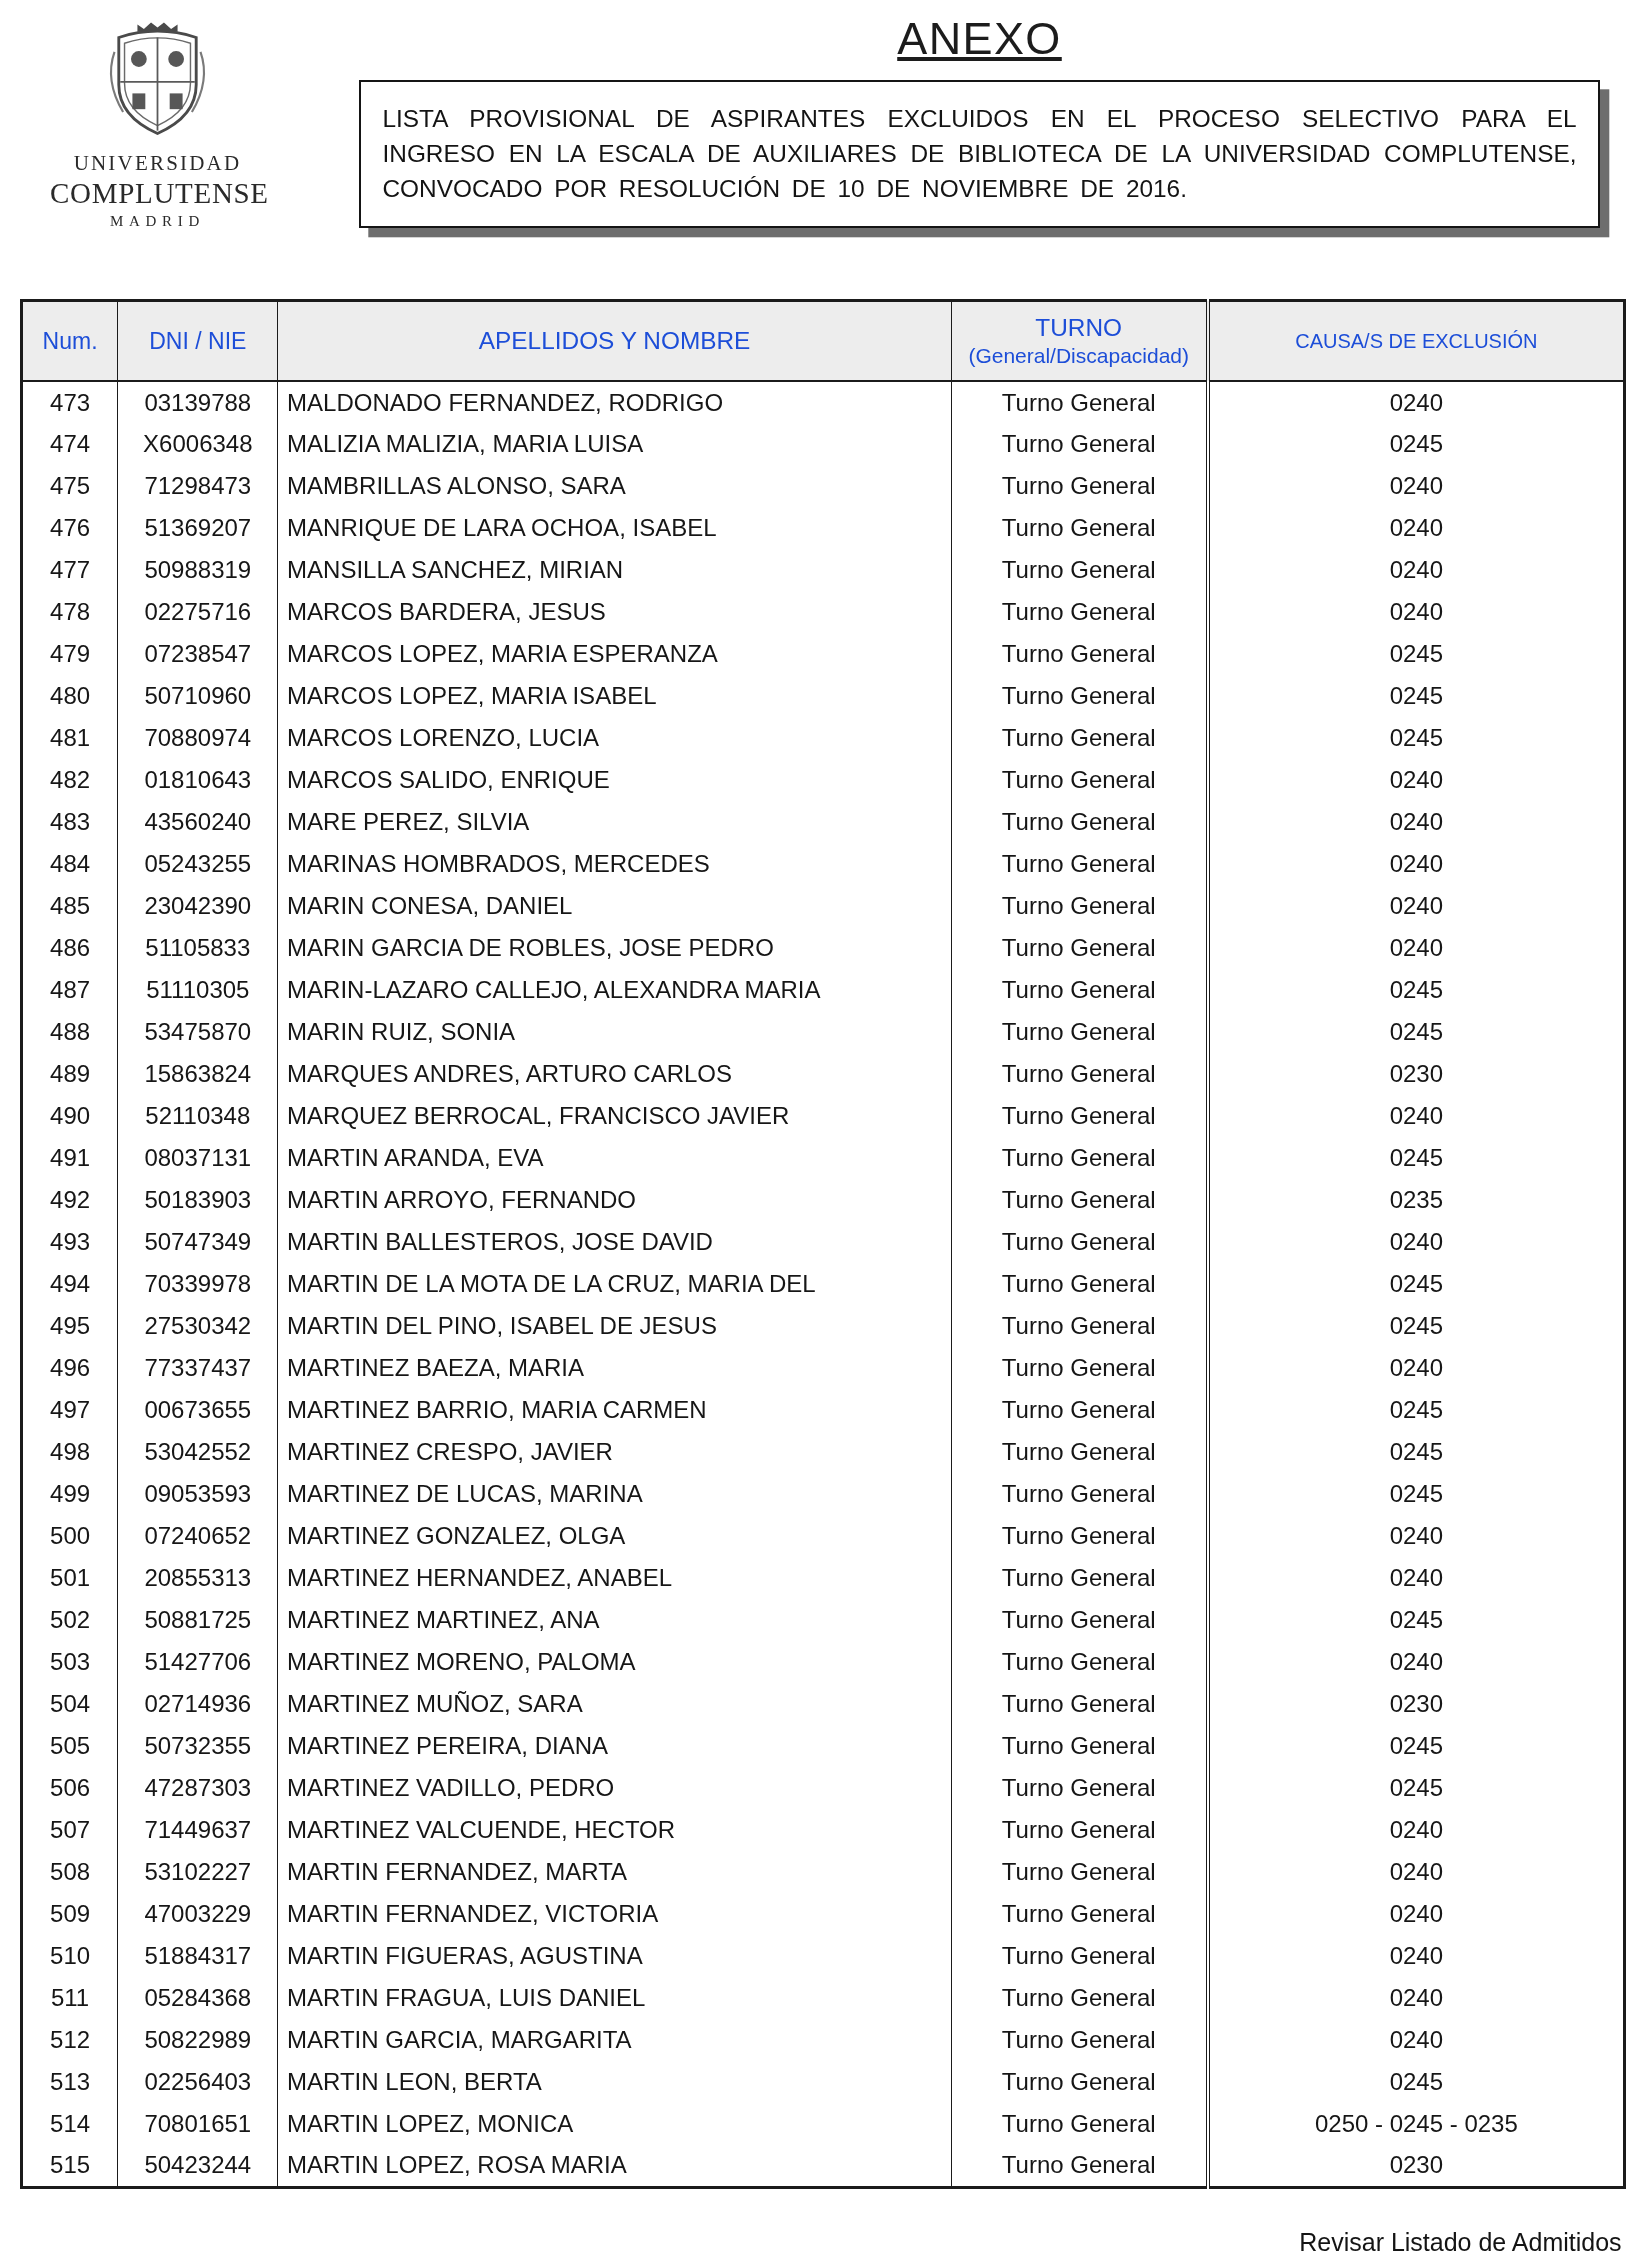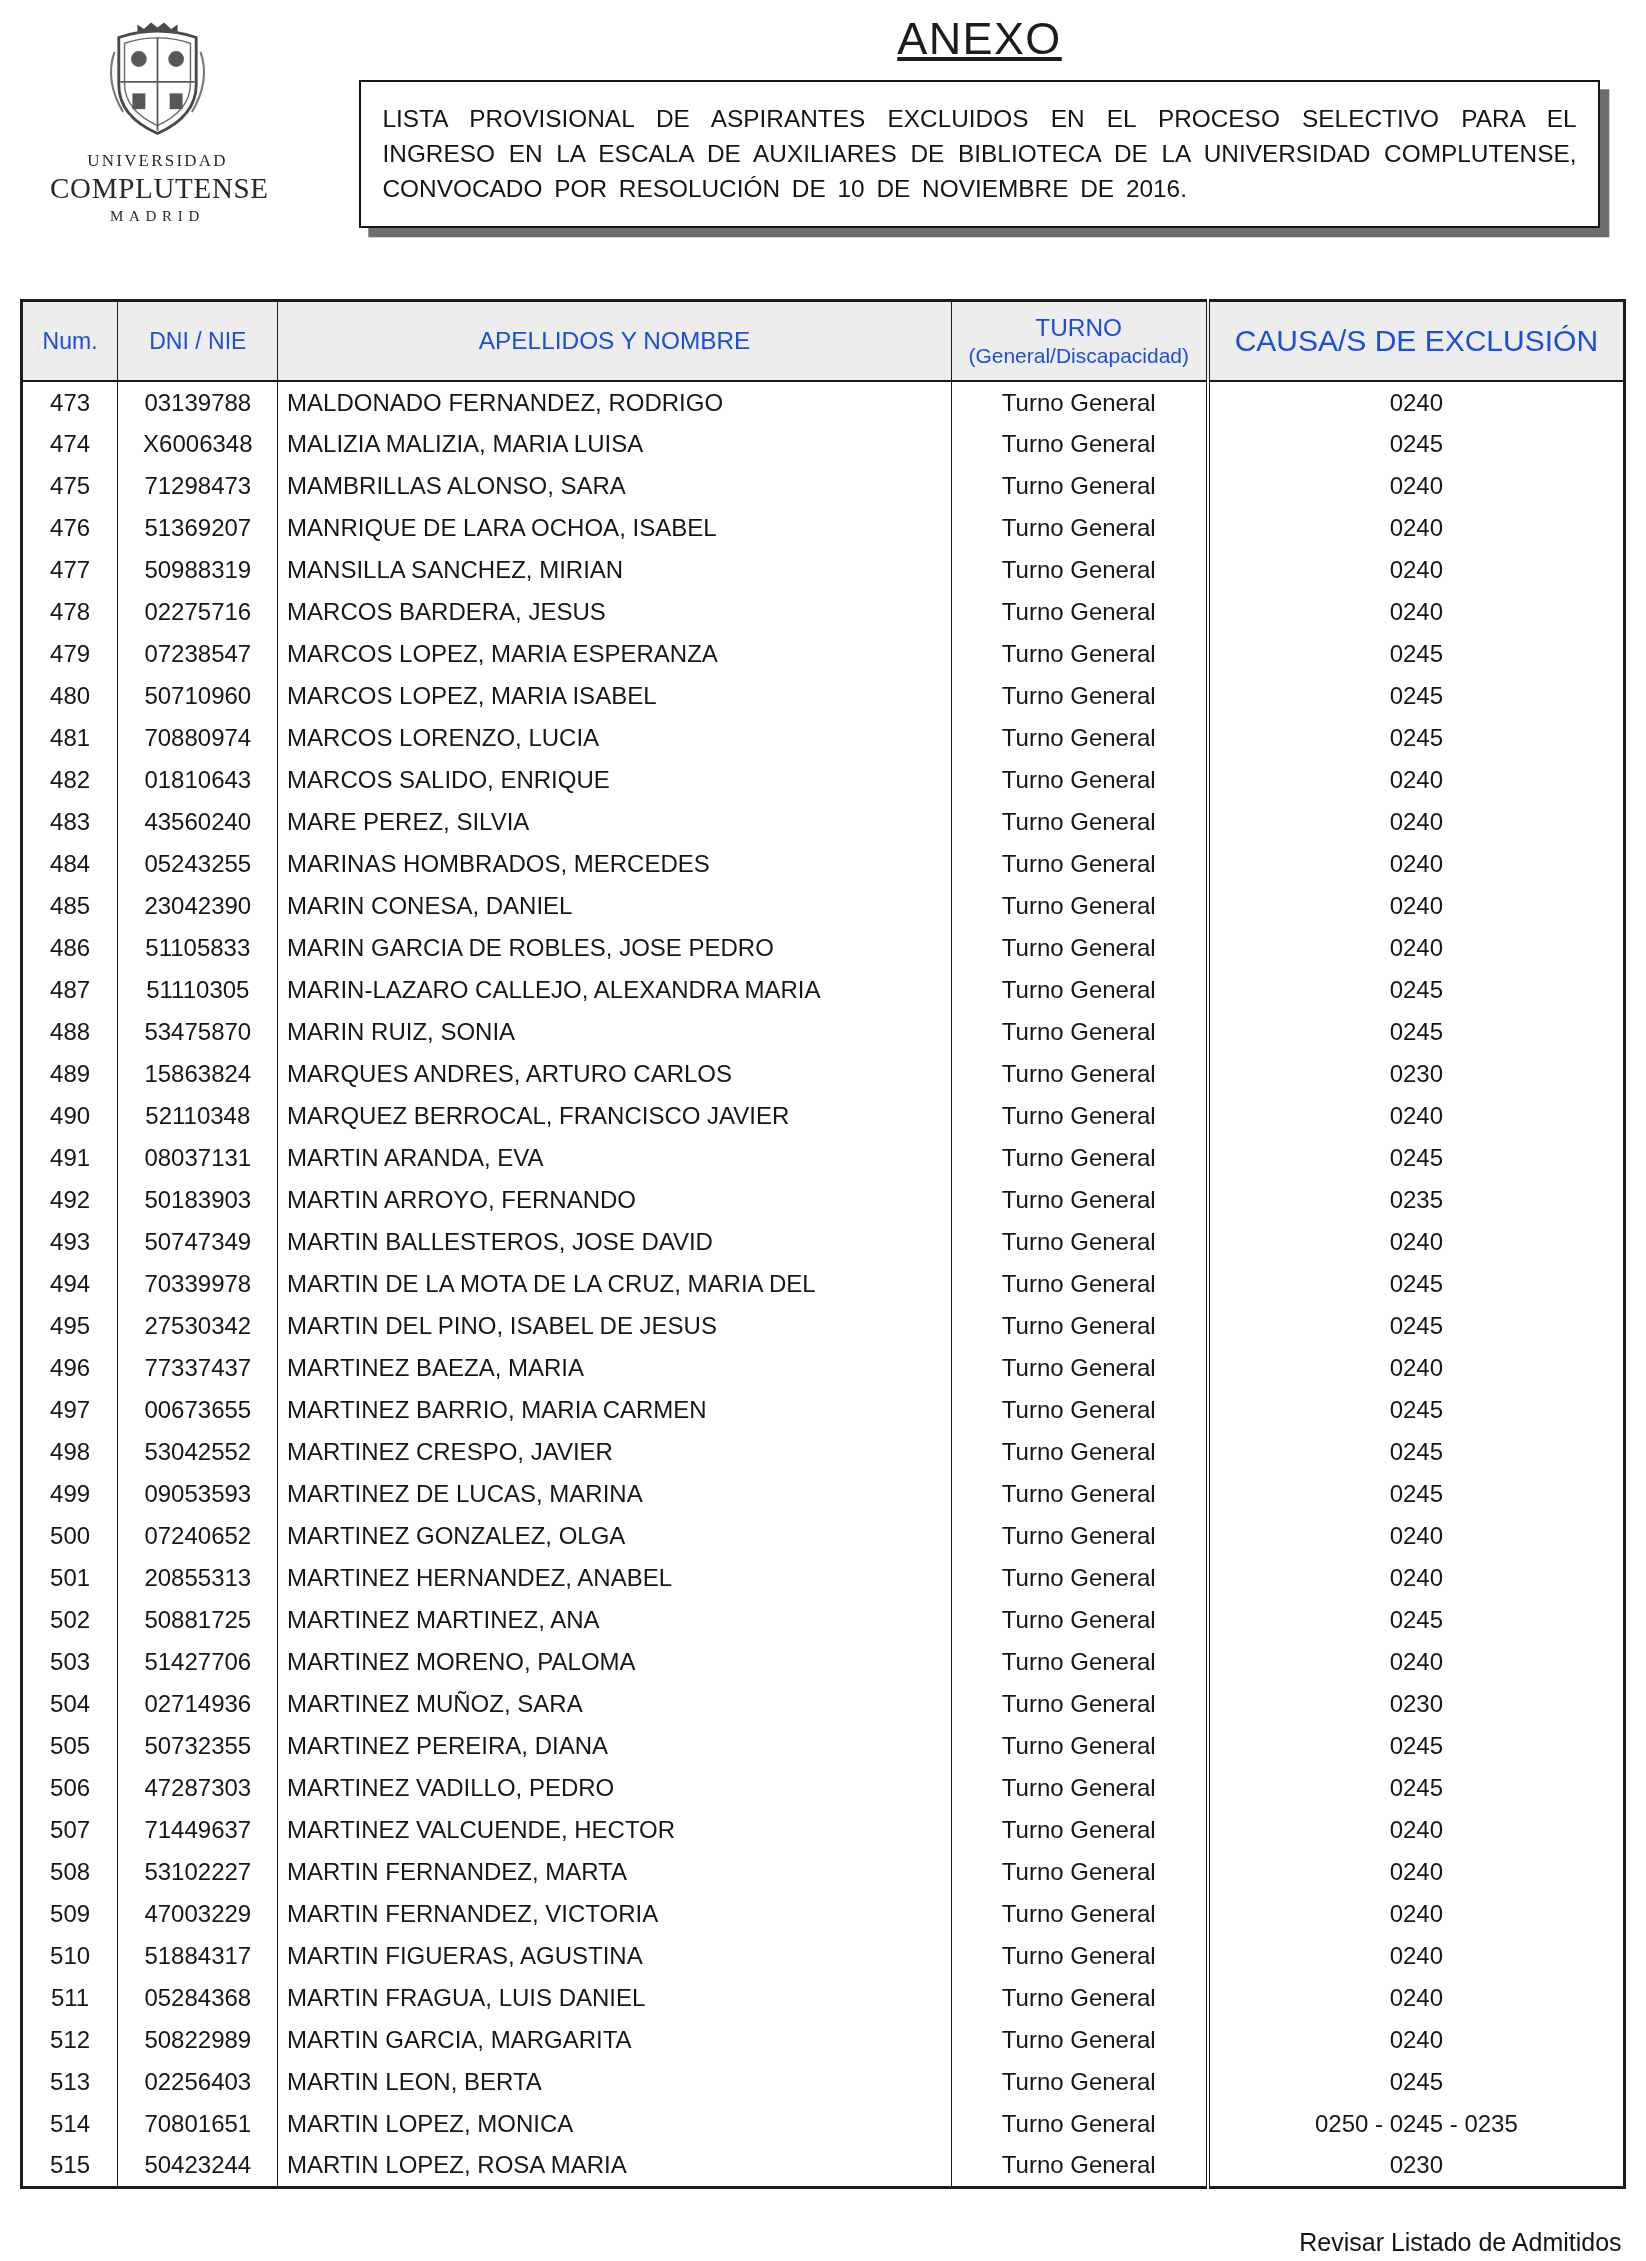--- a/index.html
+++ b/index.html
@@ -18,21 +18,21 @@
     position: absolute;
     left: 50px;
     top: 16px;
     width: 215px;
     text-align: center;
     color: #2a2a2a;
   }
   .logo svg { display: block; margin: 0 auto; }
   .logo .l1 {
     font-family: "Liberation Serif", serif;
-    font-size: 17px; letter-spacing: 2.2px; margin-top: 5.7px;
+    font-size: 21px; letter-spacing: 2.2px; margin-top: 5.7px;
   }
   .logo .l2 {
     font-family: "Liberation Serif", serif;
     font-size: 29px; letter-spacing: 0.7px; margin-top: 1.4px;
   }
   .logo .l3 {
     font-family: "Liberation Serif", serif;
     font-size: 15px; letter-spacing: 5.7px; margin-top: 2.9px;
   }
 
@@ -93,21 +93,21 @@
     border-bottom: 2.9px solid #1b1b1b;
     padding: 11.5px 5.7px;
     vertical-align: middle;
     color: #1d4ed8;
   }
   th.col-num   { font-size: 23px; }
   th.col-dni   { font-size: 23px; }
   th.col-name  { font-size: 24.4px; }
   th.col-turno { font-size: 24.4px; line-height: 1.15; }
   th.col-turno .sub { display: block; font-size: 21px; margin-top: 2.9px; }
-  th.col-causa { font-size: 30px; }
+  th.col-causa { font-size: 20px; }
 
   tbody td {
     border-left: 1.4px solid #1b1b1b;
     border-right: 1.4px solid #1b1b1b;
     border-top: none;
     border-bottom: none;
     height: 42px;
     padding: 2.9px 5.7px;
     font-size: 24px;
     color: #161616;

